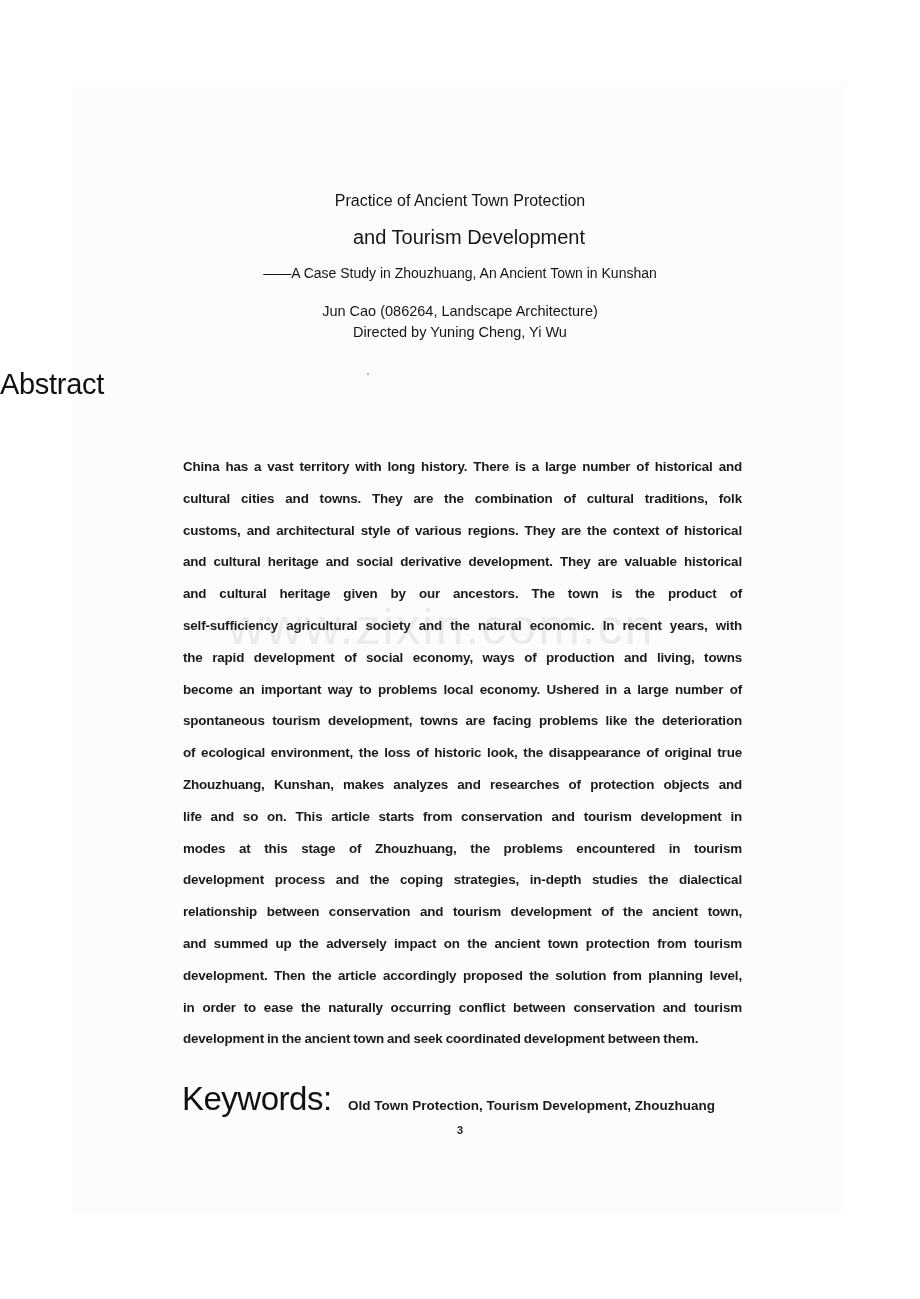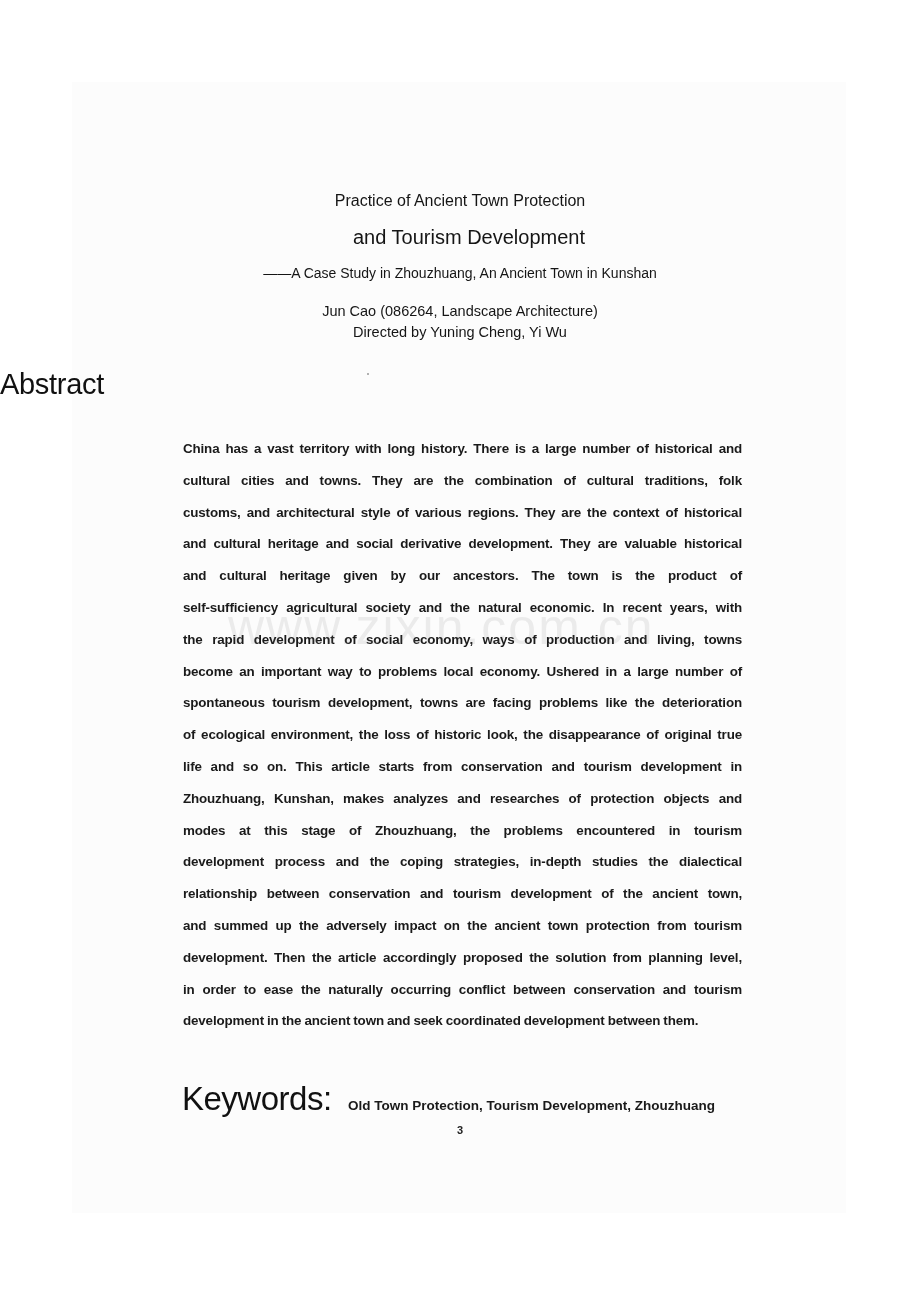--- a/index.html
+++ b/index.html
@@ -52,21 +52,21 @@
       width: 920px;
       top: 368px;
       text-align: left;
       font-size: 29px;
       color: #111;
       letter-spacing: -0.3px;
     }
     .body-text {
       position: absolute;
       left: 183px;
-      top: 433px;
+      top: 451px;
       width: 559px;
     }
     .body-line {
       height: 31.8px;
       font-size: 13.4px;
       font-weight: bold;
       line-height: 31.8px;
       text-align: justify;
       text-align-last: justify;
       white-space: nowrap;
@@ -165,24 +165,24 @@
   <div class="body-line">
       <span>become an important way to problems local economy. Ushered in a large number of</span>
     </div>
   <div class="body-line">
       <span>spontaneous tourism development, towns are facing problems like the deterioration</span>
     </div>
   <div class="body-line">
       <span>of ecological environment, the loss of historic look, the disappearance of original true</span>
     </div>
   <div class="body-line">
+      <span>Zhouzhuang, Kunshan, makes analyzes and researches of protection objects and</span>
+    </div>
+  <div class="body-line">
       <span>life and so on. This article starts from conservation and tourism development in</span>
-    </div>
-  <div class="body-line">
-      <span>Zhouzhuang, Kunshan, makes analyzes and researches of protection objects and</span>
     </div>
   <div class="body-line">
       <span>modes at this stage of Zhouzhuang, the problems encountered in tourism</span>
     </div>
   <div class="body-line">
       <span>development process and the coping strategies, in-depth studies the dialectical</span>
     </div>
   <div class="body-line">
       <span>relationship between conservation and tourism development of the ancient town,</span>
     </div>

